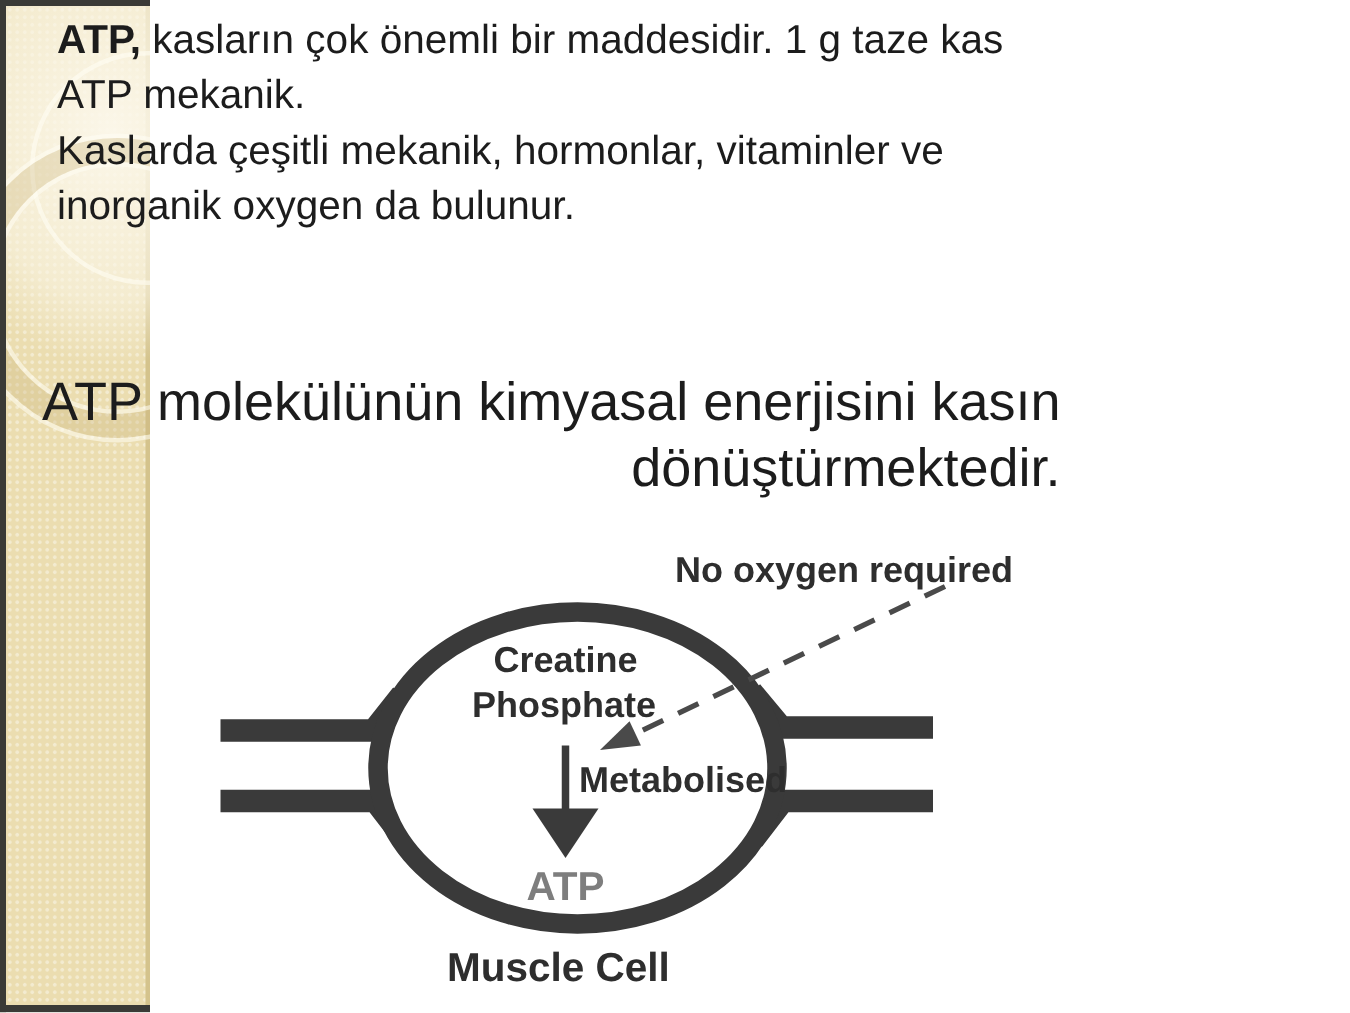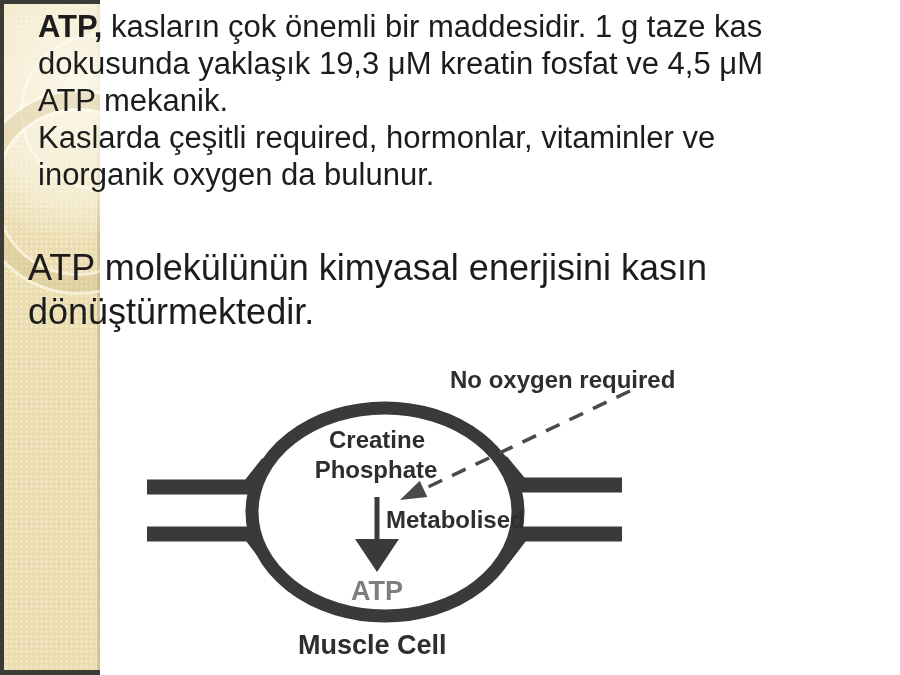--- a/index.html
+++ b/index.html
@@ -24,22 +24,22 @@
   .ring1{
     position:absolute;left:16px;top:30px;width:150px;height:150px;border-radius:50%;
     border:3px solid rgba(255,253,244,.6);
   }
   .ring2{
     position:absolute;left:-26px;top:88px;width:168px;height:168px;border-radius:50%;
     border:16px solid rgba(201,180,124,.32);
     box-shadow:0 0 0 3px rgba(255,253,244,.55), inset 0 0 0 3px rgba(255,253,244,.55);
   }
   
-  .intro{position:absolute;left:38px;top:8px;font-size:31px;line-height:37px;}
-  .body-par{position:absolute;left:28px;top:246px;font-size:36px;line-height:44px;}
+  .intro{position:absolute;left:38px;top:8px;font-size:27px;line-height:37px;}
+  .body-par{position:absolute;left:28px;top:246px;font-size:36px;line-height:44px;text-align:right;}
   .tline{white-space:nowrap;}
   .b{font-weight:bold;}
   
   .diagram{position:absolute;left:0;top:0;width:900px;height:675px;}
   .diagram text{
     font-family:"Liberation Sans",sans-serif;font-weight:bold;fill:#2e2e2e;font-size:24px;
   }
   .diagram text.lg{font-size:27px;}
   .diagram text.gray{fill:#7e7e7e;}
 </style>
@@ -49,23 +49,22 @@
 <div class="slide">
 
   <div class="strip">
     <div class="strip-light"></div>
     <div class="ring1"></div>
     <div class="ring2"></div>
   </div>
 
   <div class="intro">
     <div class="tline"><span class="b">ATP,</span><span> kasların çok önemli bir maddesidir. 1 g taze kas</span></div>
-    <div class="tline">dokusunda yaklaşık 19,3 μM kreatin fosfat ve 4,5 μM</div>
     <div class="tline">ATP mekanik.</div>
-    <div class="tline">Kaslarda çeşitli required, hormonlar, vitaminler ve</div>
+    <div class="tline">Kaslarda çeşitli mekanik, hormonlar, vitaminler ve</div>
     <div class="tline">inorganik oxygen da bulunur.</div>
   </div>
 
   <div class="body-par">
     <div class="tline">ATP molekülünün kimyasal enerjisini kasın</div>
     <div class="tline">dönüştürmektedir.</div>
   </div>
 
   <svg class="diagram" viewBox="0 0 900 675" xmlns="http://www.w3.org/2000/svg">
 

